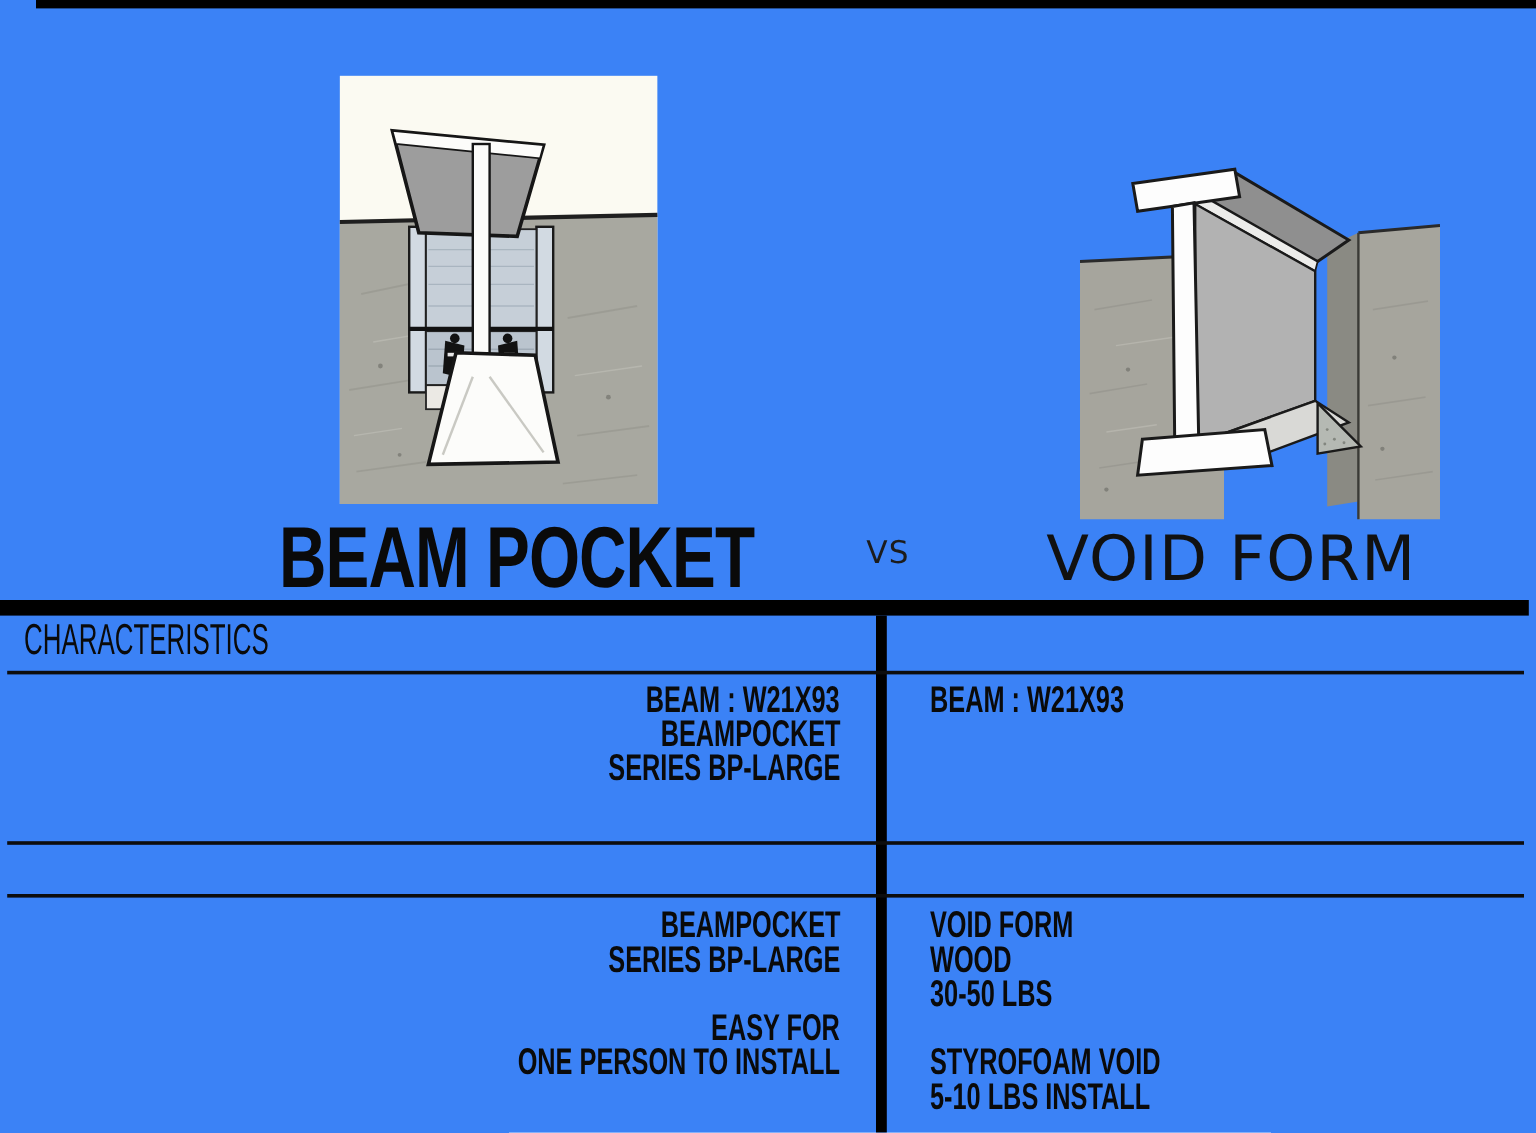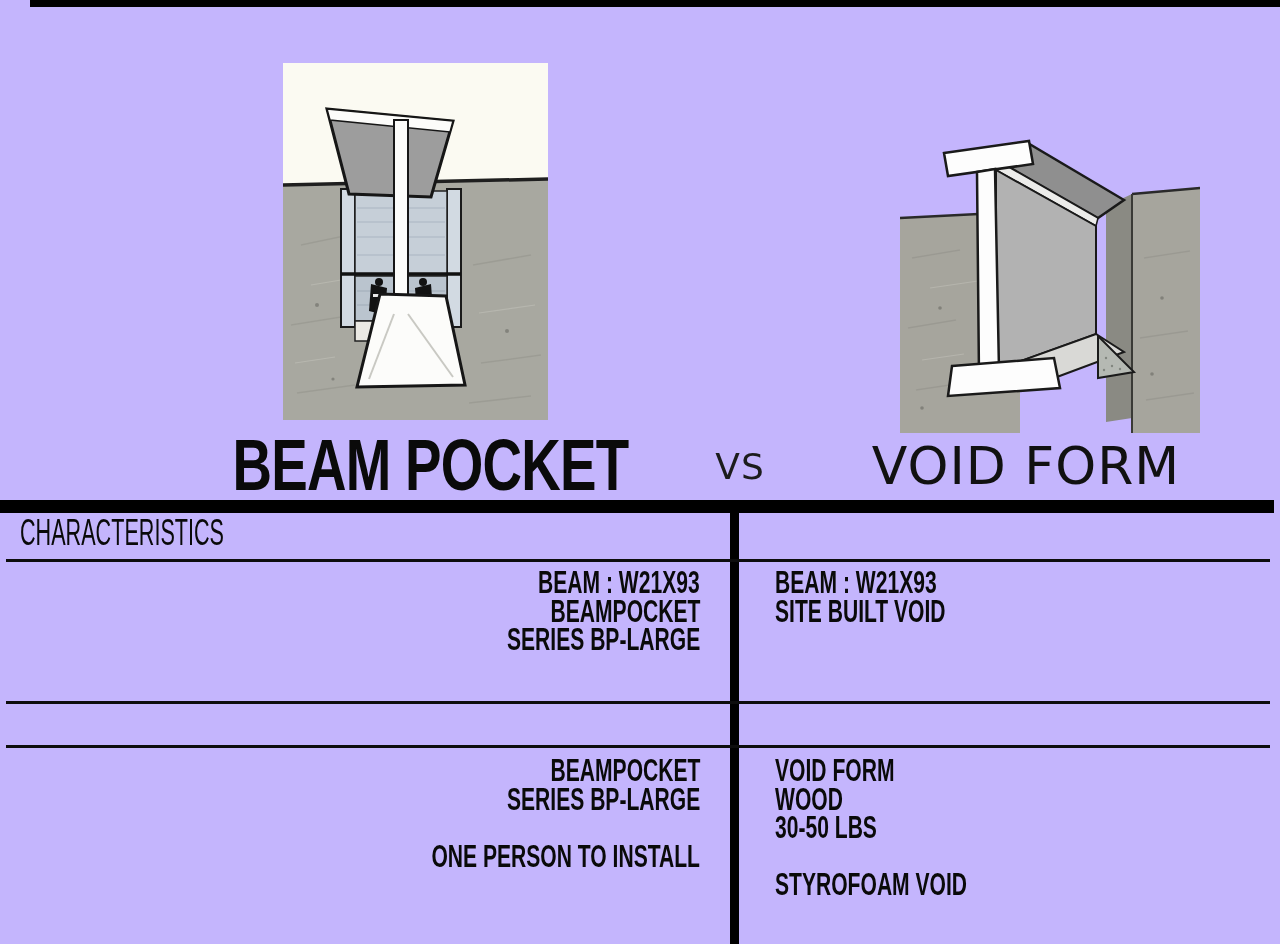--- a/index.html
+++ b/index.html
@@ -1,28 +1,28 @@
 <!DOCTYPE html>
 <html><head>
 <meta charset="utf-8">
 <style>
   html,body{margin:0;padding:0;background:#ffffff;}
-  #canvas{position:relative;width:1280px;height:944px;background:#c4b5fd;overflow:hidden;
+  #canvas{position:relative;width:1280px;height:944px;background:#3b82f6;overflow:hidden;
           font-family:"Liberation Sans",sans-serif;color:#0a0a0a;}
   .abs{position:absolute;}
 
   
   #top-bar{left:30px;top:0;width:1250px;height:7px;background:#000;}
 
   
   #left-title{left:170px;top:424px;width:500px;text-align:center;
               font-size:72px;font-weight:bold;letter-spacing:-1px;white-space:nowrap;}
   #left-title .sq{display:inline-block;transform:scaleX(.76);transform-origin:50% 50%;}
   #vs-label{left:698px;top:446px;width:84px;text-align:center;
-            font-family:"DejaVu Sans",sans-serif;font-size:36px;letter-spacing:1px;color:#1c1c1c;}
+            font-family:"DejaVu Sans",sans-serif;font-size:26px;letter-spacing:1px;color:#1c1c1c;}
   #right-title{left:858px;top:436px;width:336px;text-align:center;
                font-family:"DejaVu Sans",sans-serif;font-size:52px;letter-spacing:1px;white-space:nowrap;color:#111;}
 
   
   #divider-h{left:0;top:500px;width:1274px;height:13px;background:#000;}
   #divider-v{left:730px;top:513px;width:9px;height:431px;background:#000;}
   .rule{left:6px;width:1264px;height:3px;background:#0d0d0d;}
   #rule-1{top:559px;} #rule-2{top:701px;} #rule-3{top:745px;}
 
   .section-label{left:20px;font-size:36px;font-weight:normal;white-space:nowrap;}
@@ -165,30 +165,31 @@
   <div id="chars-label" class="abs section-label">
     <span class="sq">CHARACTERISTICS</span>
   </div>
   <div id="chars-left" class="abs col col-l">
     <div class="row"><span class="sq">BEAM : W21X93</span></div>
     <div class="row"><span class="sq">BEAMPOCKET</span></div>
     <div class="row"><span class="sq">SERIES BP-LARGE</span></div>
   </div>
   <div id="chars-right" class="abs col col-r">
     <div class="row"><span class="sq">BEAM : W21X93</span></div>
-    <div class="row"><span class="sq">SITE BUILT VOID</span></div>
   </div>
 
   <div id="weight-left" class="abs col col-l">
     <div class="row"><span class="sq">BEAMPOCKET</span></div>
     <div class="row"><span class="sq">SERIES BP-LARGE</span></div>
     <div class="row"><span class="sq"></span></div>
+    <div class="row"><span class="sq">EASY FOR</span></div>
     <div class="row"><span class="sq">ONE PERSON TO INSTALL</span></div>
   </div>
   <div id="weight-right" class="abs col col-r">
     <div class="row"><span class="sq">VOID FORM</span></div>
     <div class="row"><span class="sq">WOOD</span></div>
     <div class="row"><span class="sq">30-50 LBS</span></div>
     <div class="row"><span class="sq"></span></div>
     <div class="row"><span class="sq">STYROFOAM VOID</span></div>
+    <div class="row"><span class="sq">5-10 LBS INSTALL</span></div>
   </div>
 
 </div>
 
 </body></html>

